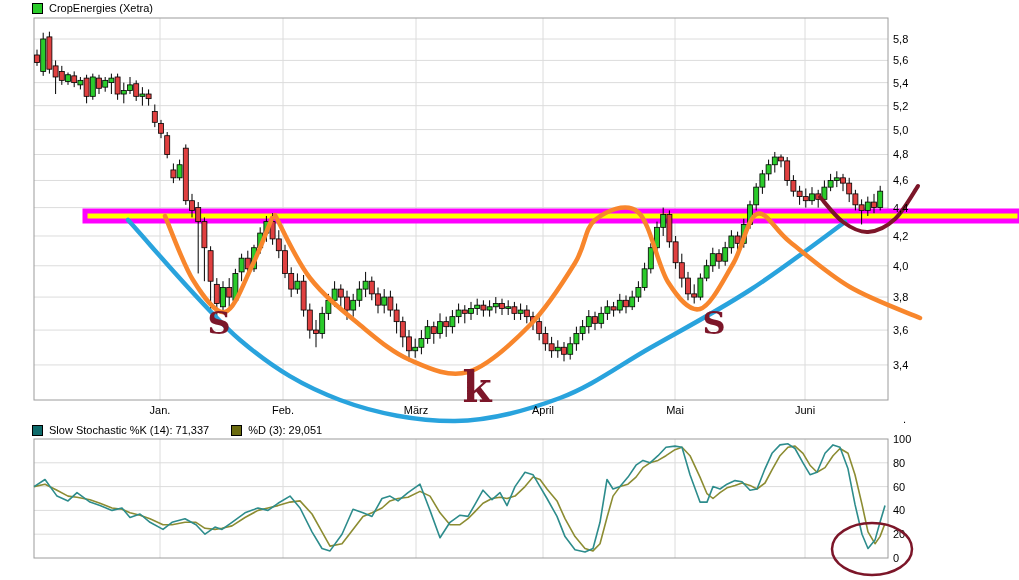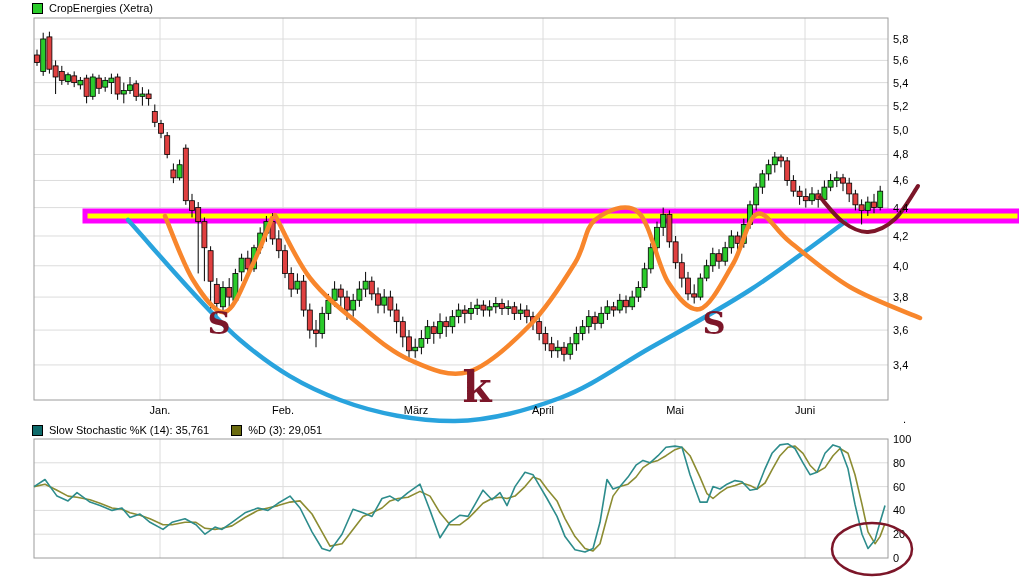--- a/index.html
+++ b/index.html
@@ -363,21 +363,21 @@
     </svg>
 
   <div class="legend" id="legend-price">
     <span class="sw" id="price-swatch" style="background: rgb(43, 203, 43);"></span>
     <span>CropEnergies (Xetra)</span>
   </div>
 
   <div class="legend" id="legend-stoch">
     <span class="item">
       <span class="sw" id="k-swatch" style="background: rgb(15, 107, 107);"></span>
-      <span>Slow Stochastic %K (14): 35,761</span>
+      <span>Slow Stochastic %K (14): 71,337</span>
     </span>
     <span class="item">
       <span class="sw" id="d-swatch" style="background: rgb(107, 107, 15);"></span>
       <span>%D (3): 29,051</span>
     </span>
   </div>
 
 </div>
 
 </body></html>

